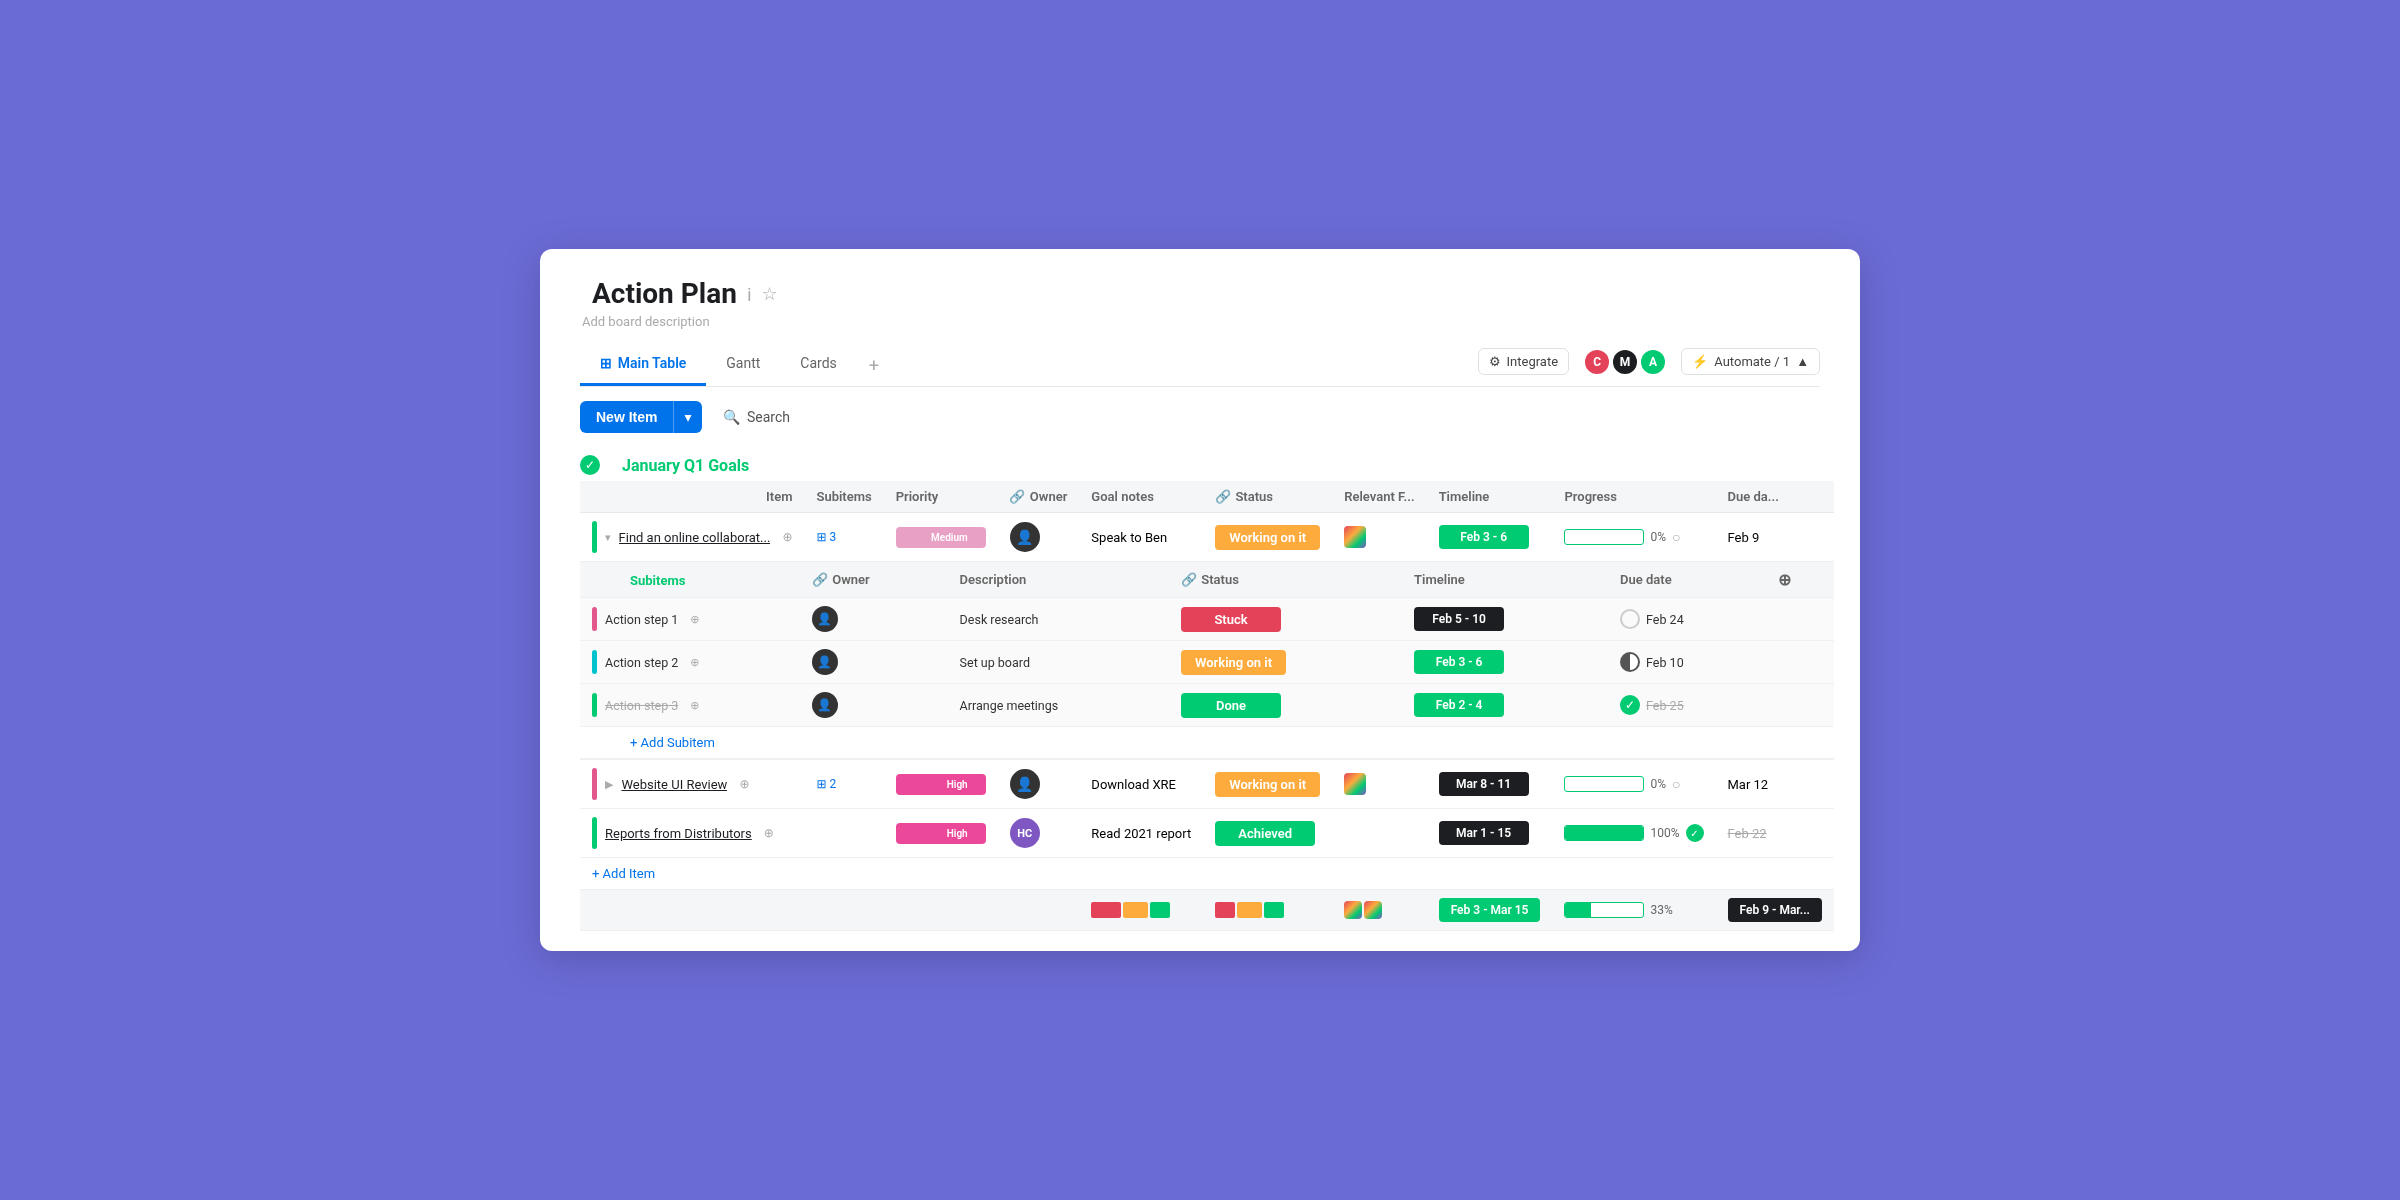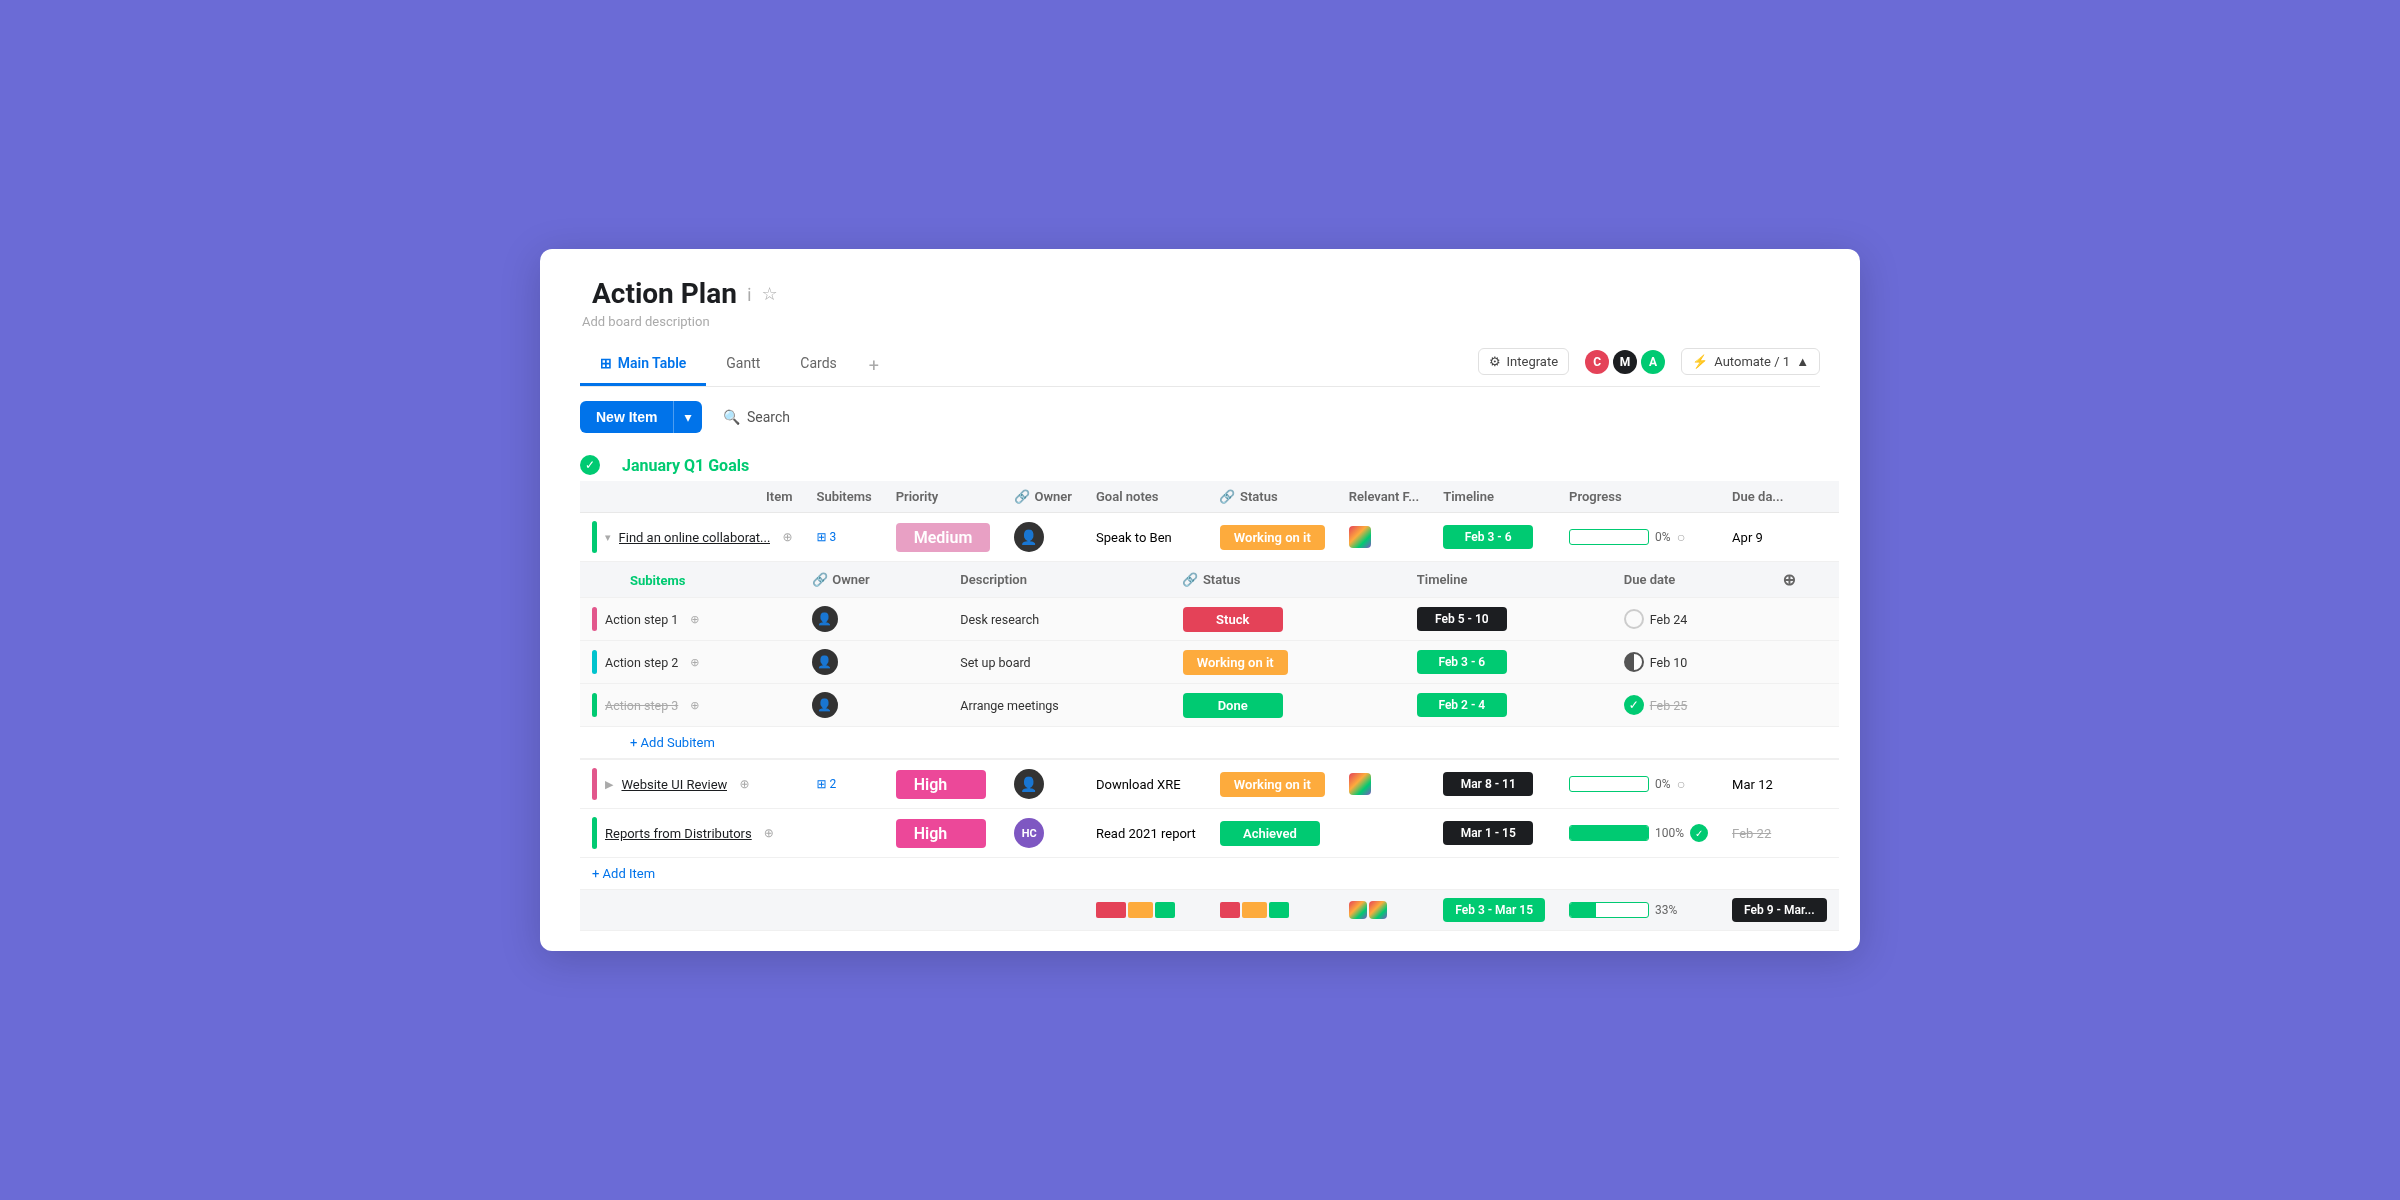--- a/index.html
+++ b/index.html
@@ -218,23 +218,23 @@
       font-size: 13px;
       max-width: 200px;
       overflow: hidden;
       text-overflow: ellipsis;
       text-decoration: underline;
     }
     .priority-badge {
       display: inline-block;
       padding: 5px 18px;
       border-radius: 4px;
-      font-size: 16px;
+      font-size: 10px;
       font-weight: 600;
-      text-align: left;
+      text-align: right;
       min-width: 90px;
     }
     .priority-medium { background: #e8a0c4; color: #fff; }
     .priority-high { background: #ec4899; color: #fff; }
     .status-badge {
       display: inline-block;
       padding: 5px 14px;
       border-radius: 4px;
       font-size: 13px;
       font-weight: 600;
@@ -512,21 +512,21 @@
           <td>
             <div class="progress-bar-container">
               <div class="progress-bar">
                 <div class="progress-fill" style="width:0%;"></div>
               </div>
               <span class="progress-text">0%</span>
               <span style="color:#aaa; font-size:14px;">○</span>
             </div>
           </td>
           <td>
-            <span>Apr 9</span>
+            <span>Feb 9</span>
           </td>
         </tr>
 
         <tr>
           <td colspan="10" style="padding:0;">
             <table style="width:100%; border-collapse:collapse;">
               <thead>
                 <tr>
                   <td style="width:220px; padding:8px 12px 6px 50px;" class="subitem-col-header">
                     <span style="color:#00ca72; font-weight:700;">Subitems</span>

